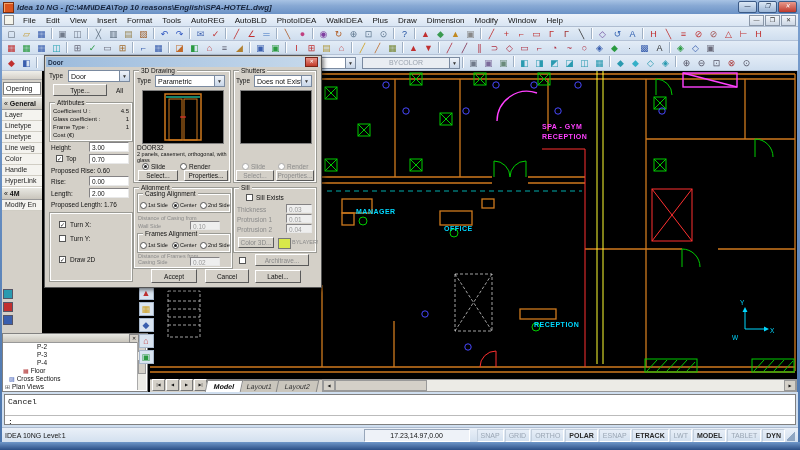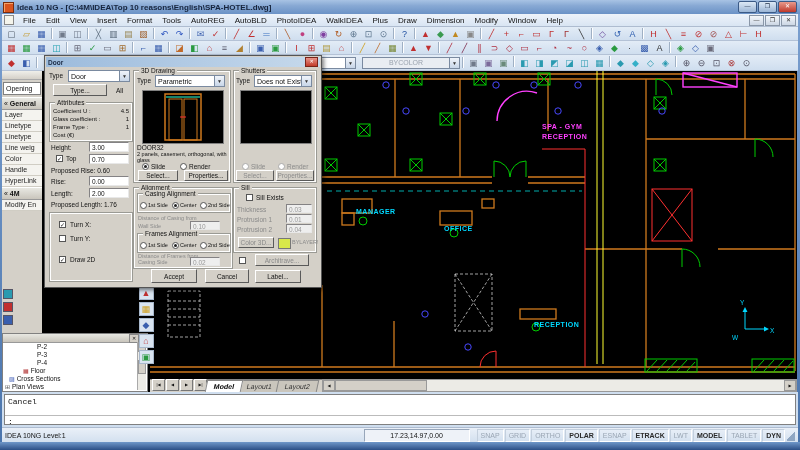--- a/index.html
+++ b/index.html
@@ -1,21 +1,21 @@
 <!DOCTYPE html>
 <html><head>
 <meta charset="utf-8">
 <style>
   html,body{margin:0;padding:0;background:#222;}
   #app{position:relative;width:800px;height:450px;overflow:hidden;
        font-family:"Liberation Sans",sans-serif;font-size:7px;color:#111;
        background:linear-gradient(#7ba0d0,#4a74ac);}
   
   #titlebar{position:absolute;left:0;top:0;width:800px;height:14px;
-    background:linear-gradient(#a8c3e4,#88a9d4 40%,#6b92c6);display:flex;align-items:center;padding:0 3px;box-sizing:border-box;}
+    background:linear-gradient(#a8c3e4,#88a9d4 40%,#6b92c6);display:flex;align-items:center;padding:0 3px;box-sizing:border-box;font-style:italic;}
   #titlebar .appico{width:9px;height:9px;background:#d9541e;border:1px solid #7a2c0c;margin-right:3px;
     box-shadow:inset 1px 1px 0 #f5a36a;}
   #titlebar .ttl{font-size:8px;font-weight:bold;color:#16243c;white-space:nowrap;overflow:hidden;flex:1;}
   .winbtns{display:flex;gap:1px;}
   .winbtn{width:17px;height:10px;border:1px solid #3b5a86;border-radius:2px;
     background:linear-gradient(#dce8f5,#9cb6d6);font-size:6px;line-height:9px;text-align:center;color:#1c2c44;}
   .winbtn.close{background:linear-gradient(#e89a8c,#c0392b);color:#fff;}
   
   #menubar{position:absolute;left:2px;top:14px;width:796px;height:13px;background:linear-gradient(#eef3fa,#d9e5f3);
     display:flex;align-items:center;padding:0 2px;box-sizing:border-box;border-bottom:1px solid #aebcd0;}

